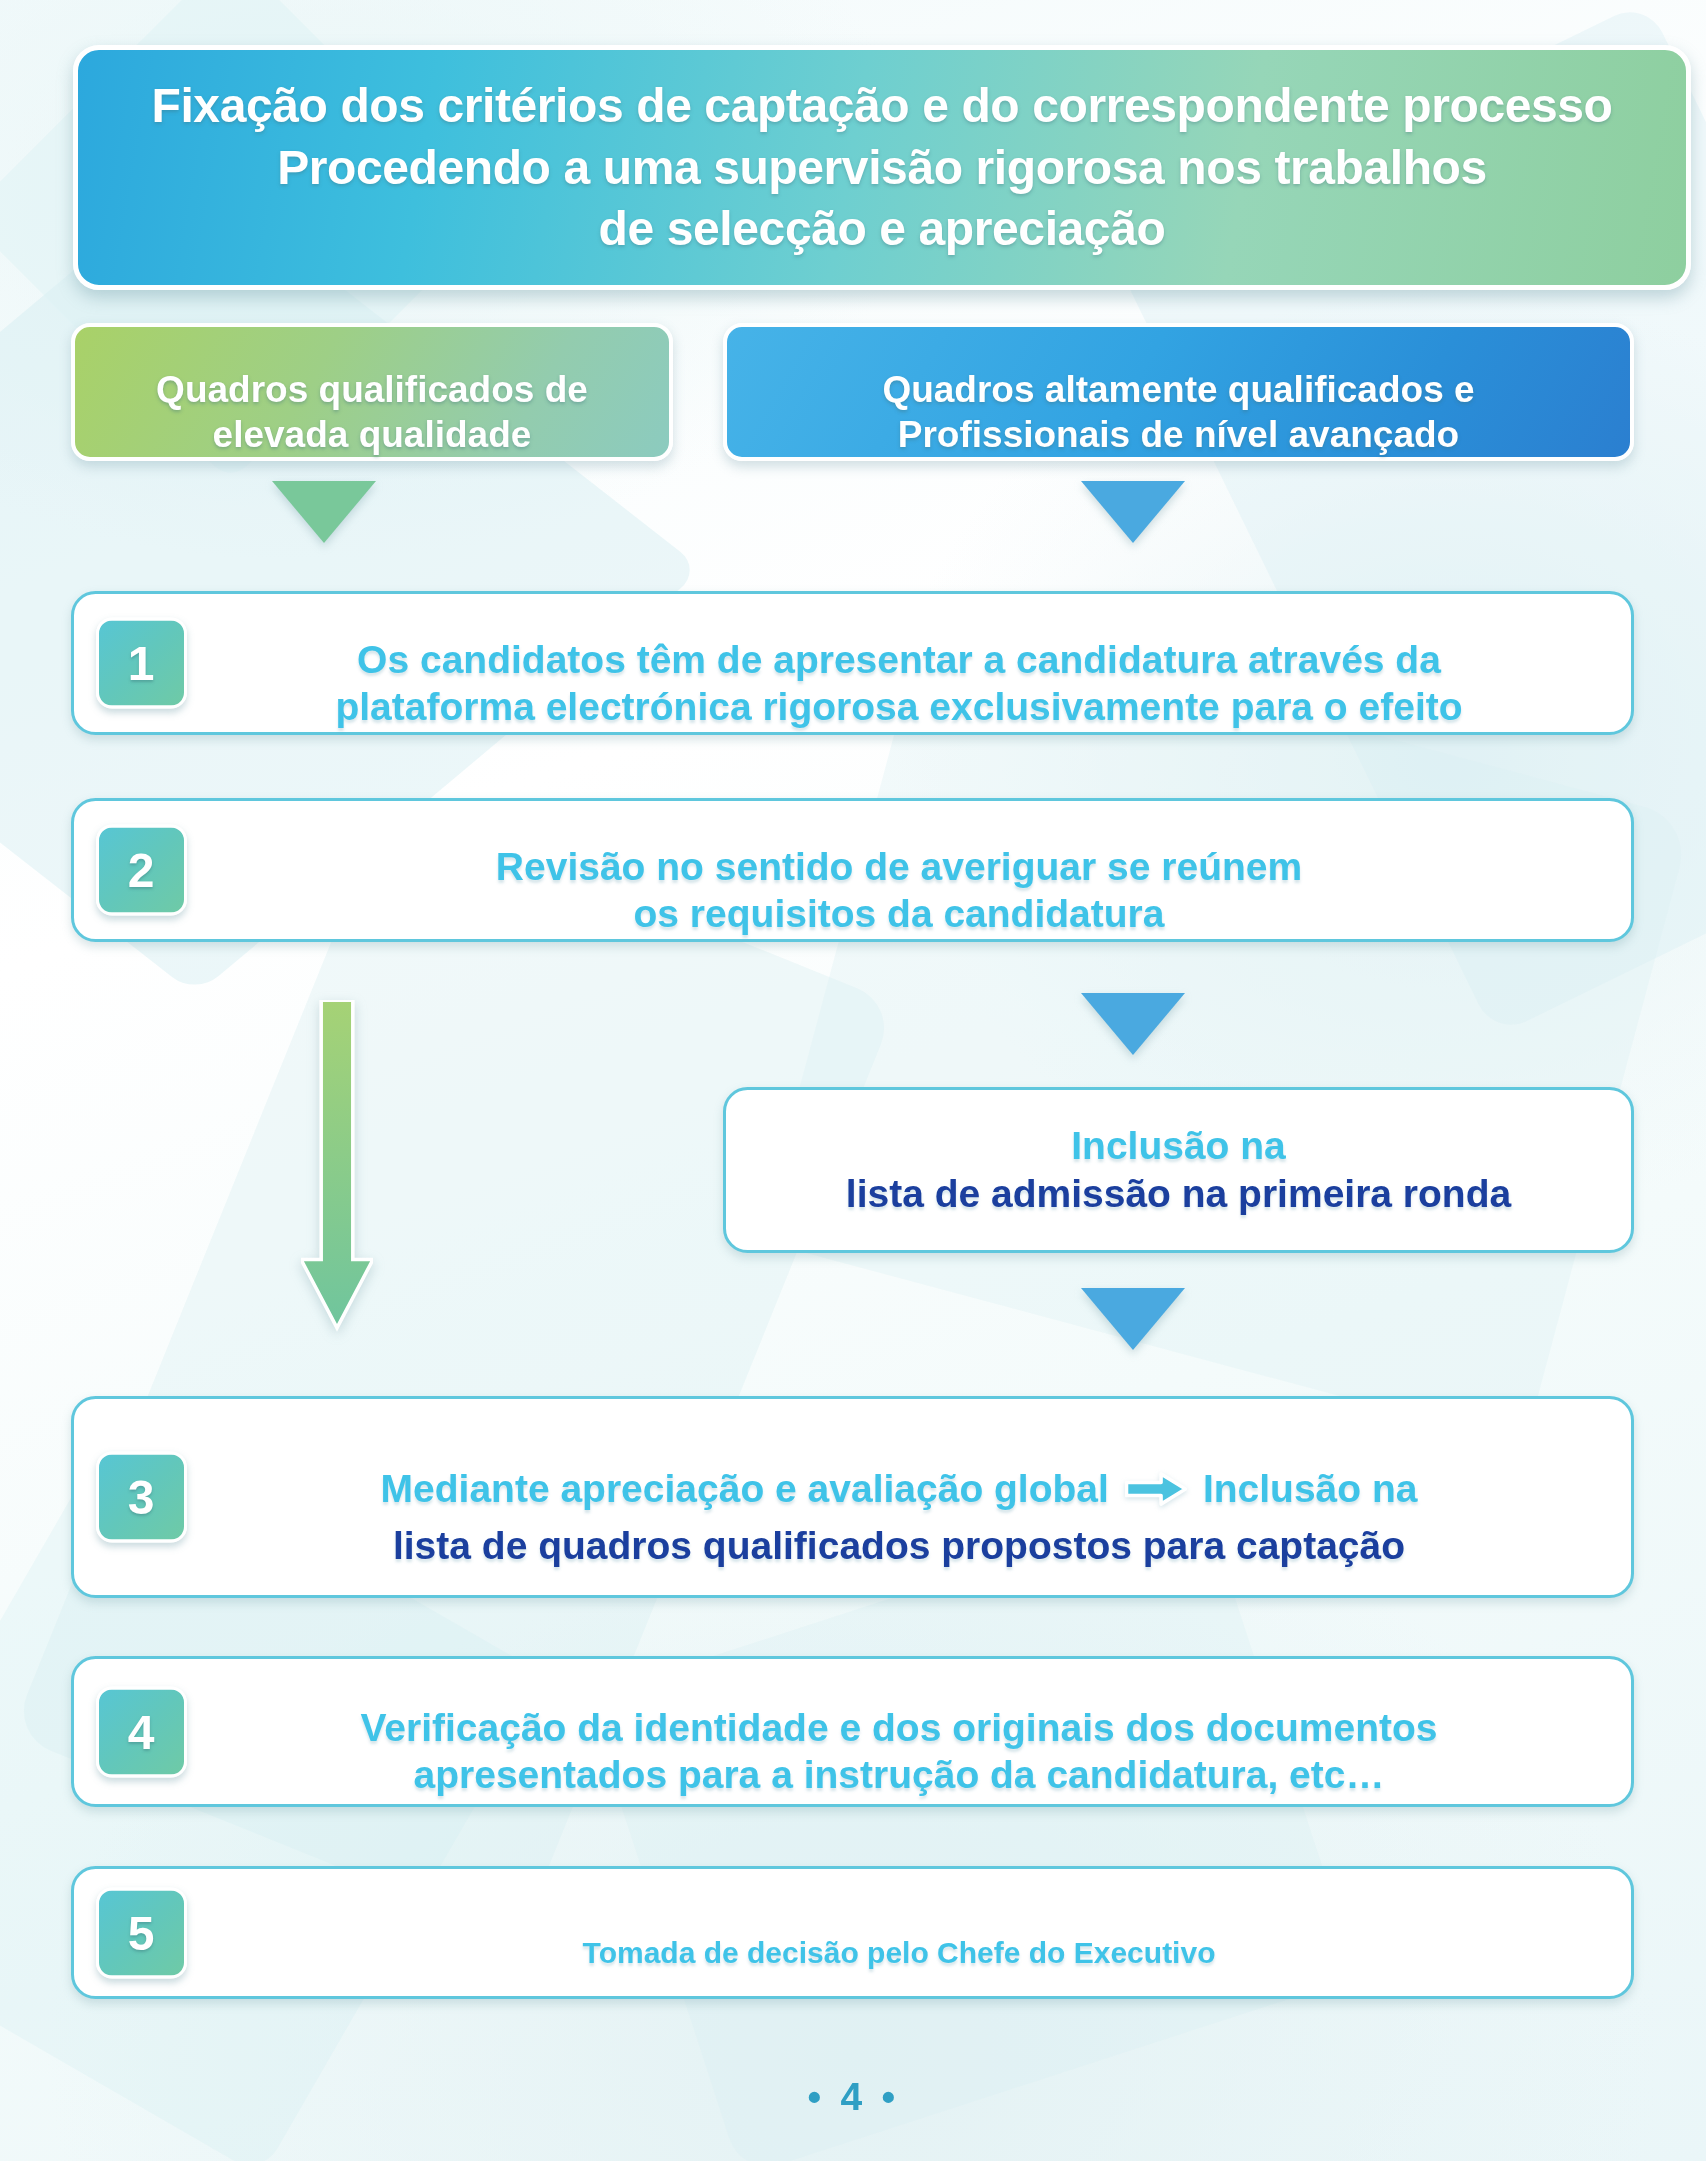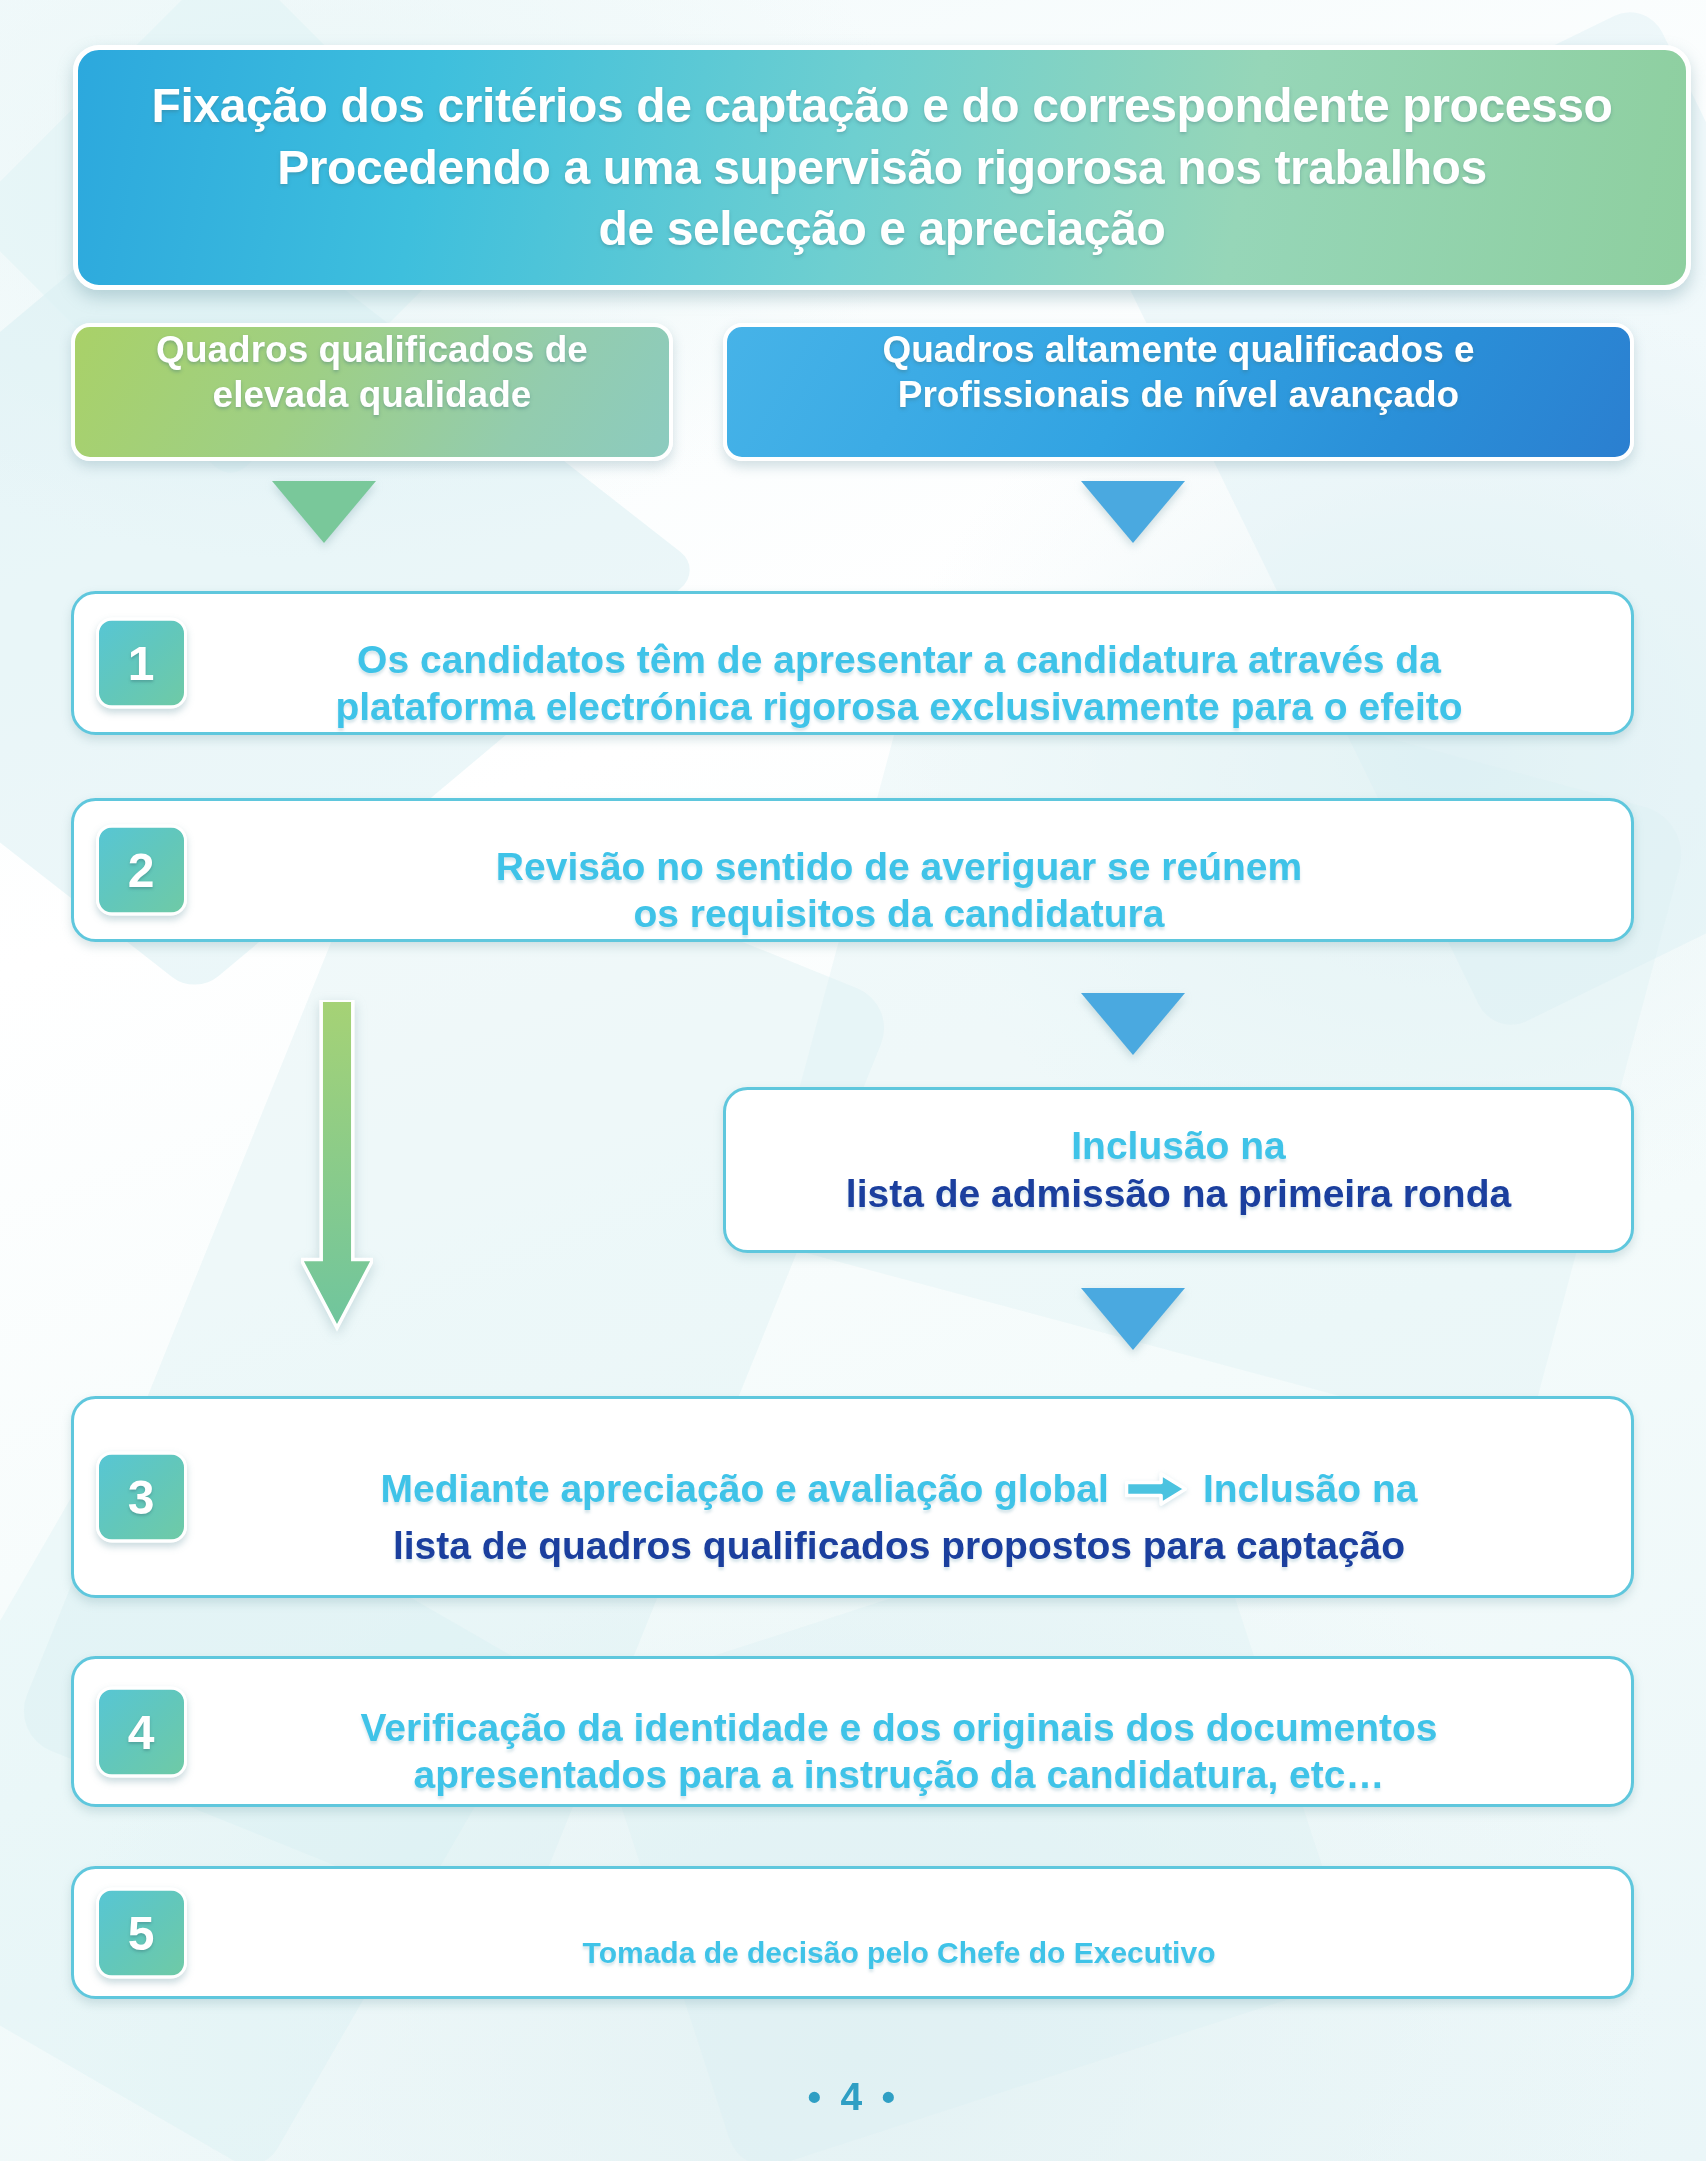--- a/index.html
+++ b/index.html
@@ -76,21 +76,21 @@
     letter-spacing: -0.4px;
   }
 
   
   .top-box {
     position: absolute;
     border-radius: 19px;
     border: 4.3px solid #ffffff;
     box-shadow: 0 5.8px 11.5px rgba(120, 160, 170, 0.32);
     display: flex;
-    align-items: flex-start;
+    align-items: flex-end;
     justify-content: center;
     text-align: center;
     color: #ffffff;
     font-weight: bold;
     line-height: 1.22;
     text-shadow: 0 2.2px 3.6px rgba(60,110,120,0.38);
     padding: 0 0;
   }
   #top-box-green {
     left: 71px;

